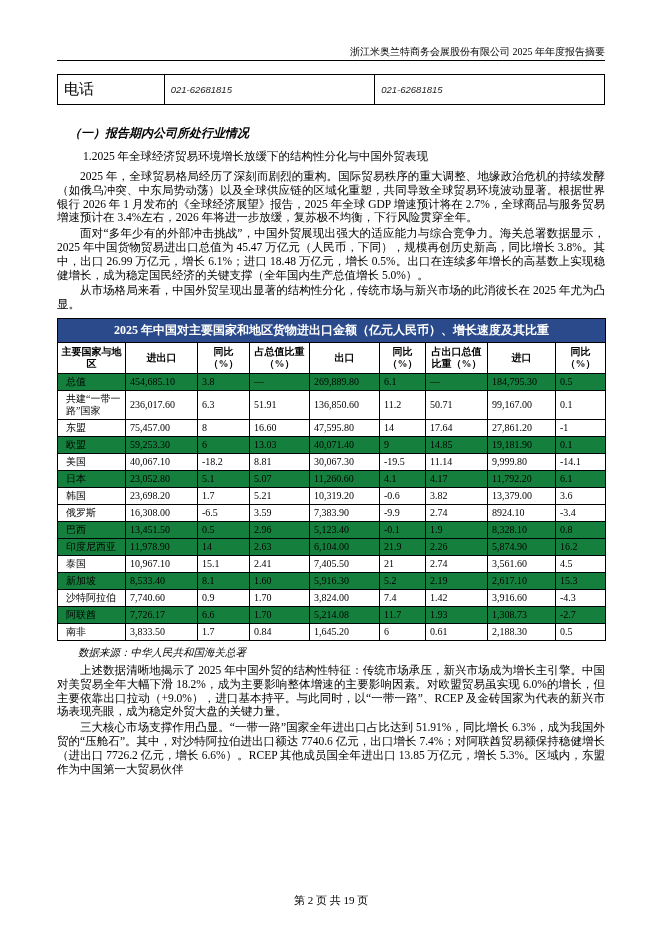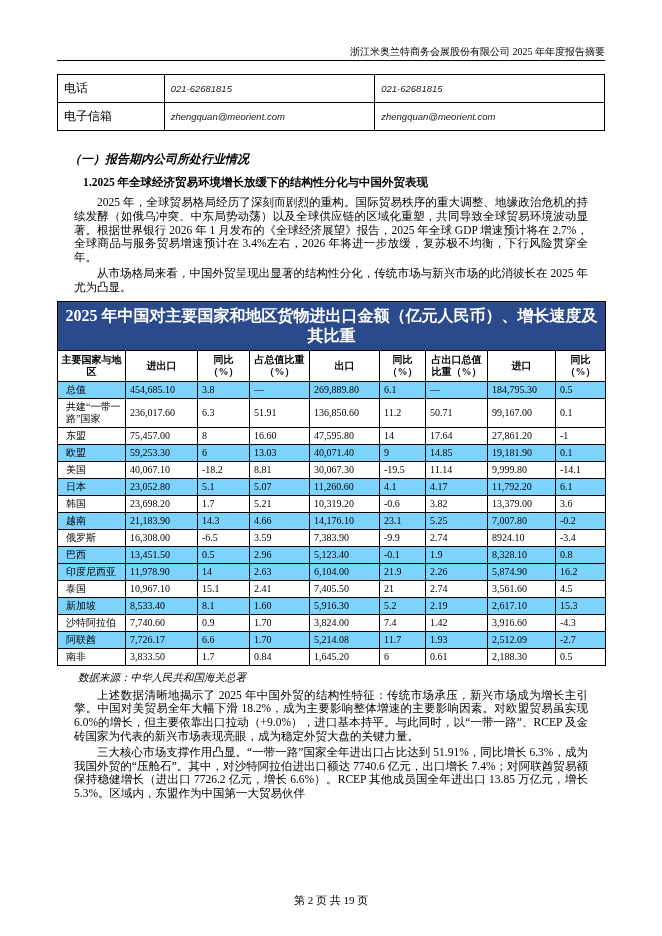--- a/index.html
+++ b/index.html
@@ -7,42 +7,42 @@
     width:662px;height:936px;box-sizing:border-box;
     padding:46px 57px 16px;
     display:flex;flex-direction:column;
     font-family:"Liberation Serif","DejaVu Serif",serif;
     color:#000;background:#fff;overflow:hidden;
   }
   .doc-header{font-size:10px;text-align:right;line-height:1.1;}
   .header-rule{border:none;border-top:1px solid #000;margin:3px 0 13px;}
   
   .contact-table{width:100%;border-collapse:collapse;table-layout:fixed;margin-bottom:14px;}
-  .contact-table td{border:1px solid #000;padding:5px 6px;font-size:12px;vertical-align:middle;}
+  .contact-table td{border:1px solid #000;padding:5px 6px;font-size:15px;vertical-align:middle;}
   .contact-table td.val{font-family:"Liberation Sans","DejaVu Sans",sans-serif;font-size:9.5px;color:#1a1a1a;font-style:italic;}
   
   .sec-title{font-size:13px;font-weight:bold;margin:12px 0 12px;}
   .sub-title{font-size:12px;font-weight:bold;margin:6px 0 5px;margin-left:12px;font-style:italic;}
-  .topic-title{font-size:11.5px;font-weight:bold;margin:2px 0 6px;margin-left:26px;}
-  
-  .para{font-size:11.5px;line-height:1.2;text-align:justify;text-indent:2em;margin:0 17px 2px;}
+  .topic-title{font-size:11.5px;font-weight:normal;margin:2px 0 6px;margin-left:26px;}
+  
+  .para{font-size:11.5px;line-height:1.2;text-align:justify;text-indent:2em;margin:0 0 2px;}
   .source-note{font-size:10.5px;font-style:italic;text-indent:2em;margin:3px 0 4px;}
   
   .data-table{width:100%;border-collapse:collapse;table-layout:fixed;margin:4px 0 2px;font-size:10px;}
   .data-table th,.data-table td{border:1px solid #000;vertical-align:middle;word-break:break-all;}
   .data-table .title-cell{
     background:#2b4a8b;color:#fff;font-weight:bold;text-align:center;
-    font-size:16px;padding:4px 2px;line-height:1.25;
+    font-size:12px;padding:4px 2px;line-height:1.25;
   }
   .data-table thead th.col-h{
     font-weight:bold;text-align:center;background:#fff;padding:3px 1px;line-height:1.2;font-size:10px;
   }
   .data-table tbody td{padding:2px 4px;text-align:left;line-height:1.2;}
   .data-table tbody td.region{padding-left:8px;}
-  .data-table tbody tr.shaded{background:#7dd3fc;}
+  .data-table tbody tr.shaded{background:#15803d;}
   
   .page-footer{margin-top:auto;text-align:center;font-size:11px;padding-bottom:12px;}
 </style>
 </head>
 <body>
 
 <div class="page">
 
   <div class="doc-header">浙江米奥兰特商务会展股份有限公司 2025 年年度报告摘要</div>
   <hr class="header-rule">
@@ -52,32 +52,28 @@
         <col style="width:19.5%">
         <col style="width:38.5%">
         <col style="width:42%">
       </colgroup>
     <tbody>
       <tr>
         <td>电话</td>
         <td class="val">021-62681815</td>
         <td class="val">021-62681815</td>
       </tr>
-      <tr>
-        <td>电子信箱</td>
-        <td class="val">zhengquan@meorient.com</td>
-        <td class="val">zhengquan@meorient.com</td>
-      </tr>
     </tbody>
   </table>
 
   <div class="sub-title">（一）报告期内公司所处行业情况</div>
   <div class="topic-title">1.2025 年全球经济贸易环境增长放缓下的结构性分化与中国外贸表现</div>
 
   <p class="para">2025 年，全球贸易格局经历了深刻而剧烈的重构。国际贸易秩序的重大调整、地缘政治危机的持续发酵（如俄乌冲突、中东局势动荡）以及全球供应链的区域化重塑，共同导致全球贸易环境波动显著。根据世界银行 2026 年 1 月发布的《全球经济展望》报告，2025 年全球 GDP 增速预计将在 2.7%，全球商品与服务贸易增速预计在 3.4%左右，2026 年将进一步放缓，复苏极不均衡，下行风险贯穿全年。</p>
+  <p class="para">面对“多年少有的外部冲击挑战”，中国外贸展现出强大的适应能力与综合竞争力。海关总署数据显示，2025 年中国货物贸易进出口总值为 45.47 万亿元（人民币，下同），规模再创历史新高，同比增长 3.8%。其中，出口 26.99 万亿元，增长 6.1%；进口 18.48 万亿元，增长 0.5%。出口在连续多年增长的高基数上实现稳健增长，成为稳定国民经济的关键支撑（全年国内生产总值增长 5.0%）。</p>
   <p class="para">从市场格局来看，中国外贸呈现出显著的结构性分化，传统市场与新兴市场的此消彼长在 2025 年尤为凸显。</p>
 
   <table class="data-table">
     <colgroup>
       <col style="width:68px">
         <col style="width:72px">
         <col style="width:52px">
       <col style="width:60px">
         <col style="width:70px">
         <col style="width:46px">
@@ -172,31 +168,20 @@
           <td class="region">韩国</td>
           <td class="num">23,698.20</td>
           <td class="num">1.7</td>
           <td class="num">5.21</td>
           <td class="num">10,319.20</td>
           <td class="num">-0.6</td>
           <td class="num">3.82</td>
           <td class="num">13,379.00</td>
           <td class="num">3.6</td>
         </tr>
-        <tr class="shaded">
-          <td class="region">越南</td>
-          <td class="num">21,183.90</td>
-          <td class="num">14.3</td>
-          <td class="num">4.66</td>
-          <td class="num">14,176.10</td>
-          <td class="num">23.1</td>
-          <td class="num">5.25</td>
-          <td class="num">7,007.80</td>
-          <td class="num">-0.2</td>
-        </tr>
         <tr>
           <td class="region">俄罗斯</td>
           <td class="num">16,308.00</td>
           <td class="num">-6.5</td>
           <td class="num">3.59</td>
           <td class="num">7,383.90</td>
           <td class="num">-9.9</td>
           <td class="num">2.74</td>
           <td class="num">8924.10</td>
           <td class="num">-3.4</td>
@@ -257,21 +242,21 @@
           <td class="num">-4.3</td>
         </tr>
         <tr class="shaded">
           <td class="region">阿联酋</td>
           <td class="num">7,726.17</td>
           <td class="num">6.6</td>
           <td class="num">1.70</td>
           <td class="num">5,214.08</td>
           <td class="num">11.7</td>
           <td class="num">1.93</td>
-          <td class="num">2,512.09</td>
+          <td class="num">1,308.73</td>
           <td class="num">-2.7</td>
         </tr>
         <tr>
           <td class="region">南非</td>
           <td class="num">3,833.50</td>
           <td class="num">1.7</td>
           <td class="num">0.84</td>
           <td class="num">1,645.20</td>
           <td class="num">6</td>
           <td class="num">0.61</td>

